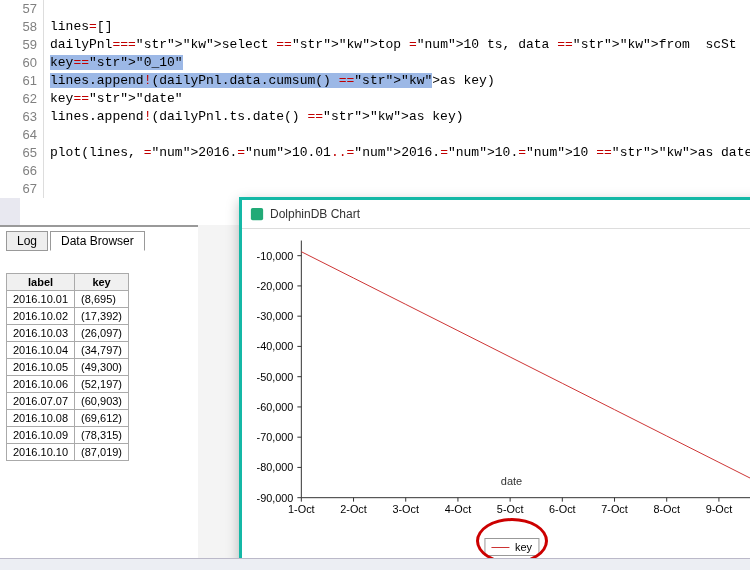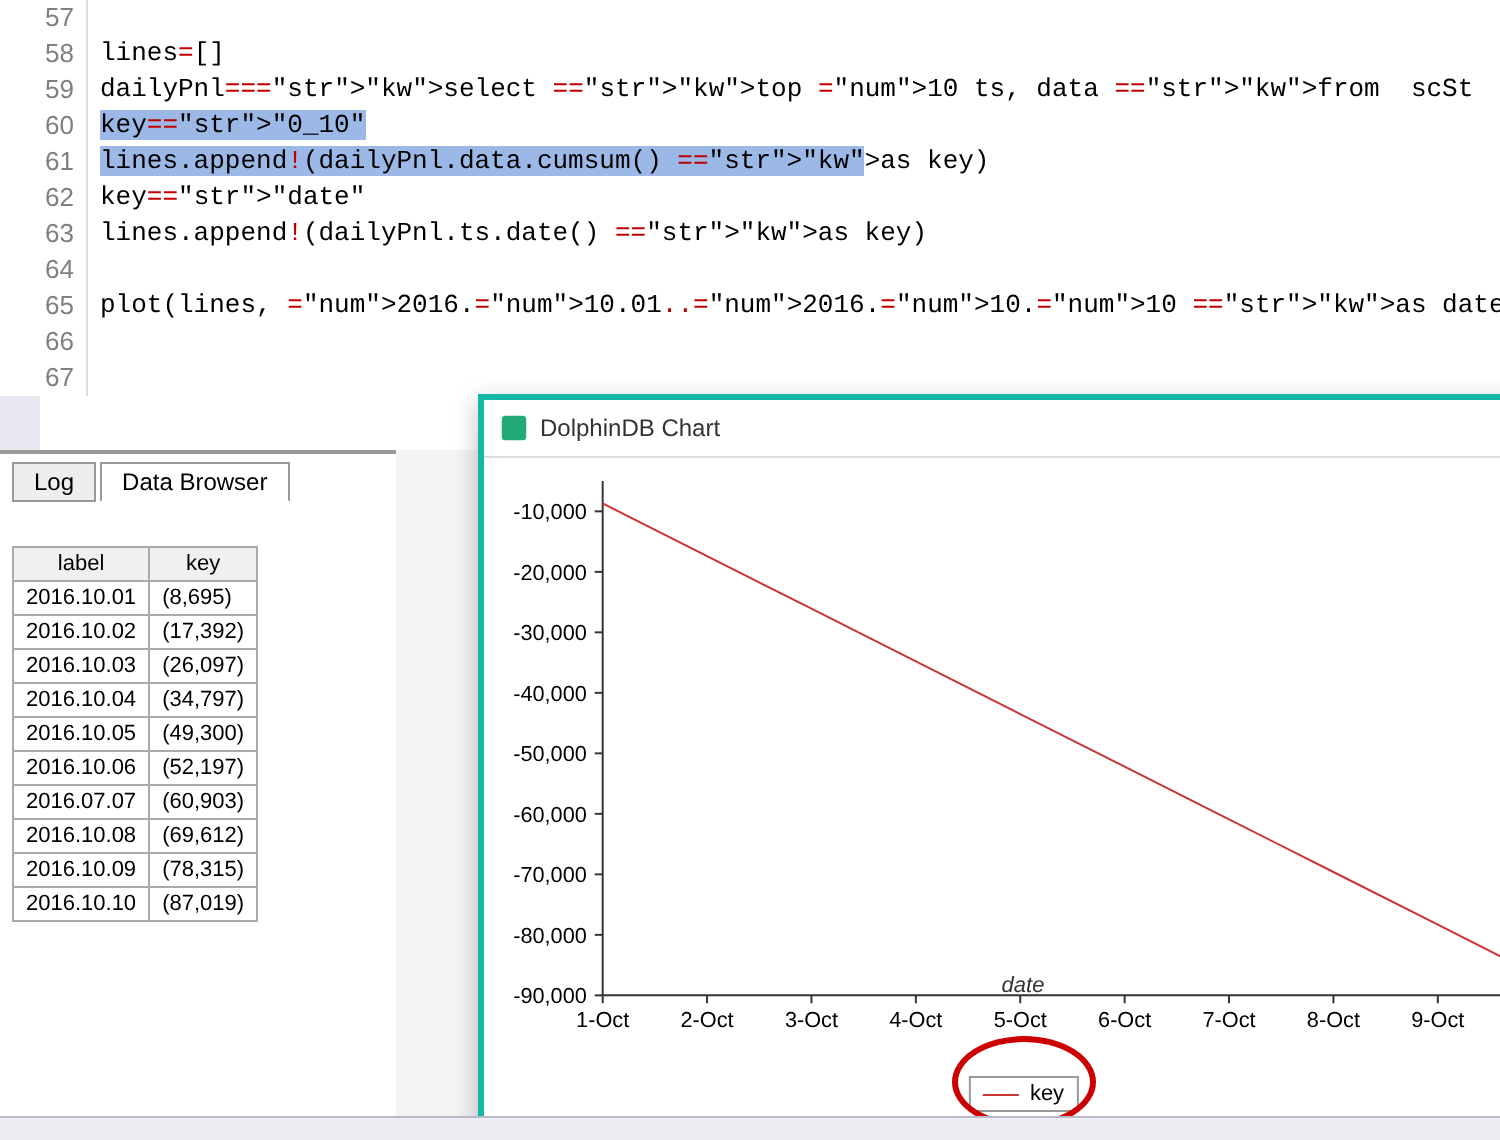--- a/index.html
+++ b/index.html
@@ -11,32 +11,32 @@
 .code .op { color: #c00000; }
 .sel { background: #9cb8e6; }
 
 .lower { display: flex; height: calc(570px - 200px); }
 .left-panel { width: 198px; background: #fff; border-top: 2px solid #999; padding: 4px 6px; }
 .tabs { display: flex; gap: 2px; margin-bottom: 22px; }
 .tab { border: 1px solid #999; padding: 2px 10px; background: #eee; font-size: 12px; }
 .tab.active { background: #fff; border-bottom: 1px solid #fff; position: relative; z-index: 1;}
 .data-table { border-collapse: collapse; font-size: 11px; }
 .data-table th, .data-table td { border: 1px solid #aaa; padding: 2px 6px; background: #fff; }
-.data-table th { background: #f0f0f0; font-weight: normal; }
+.data-table th { background: #f0f0f0; font-weight: bold; }
 
 .chart-window { position: absolute; left: 203px; top: 197px; width: 545px; height: 370px; background: #fff; border: 3px solid #14b8a6; box-shadow: 0 4px 12px rgba(0,0,0,.25); margin-left: 36px; }
 .chart-title { display: flex; align-items: center; padding: 6px 8px; font-size: 12px; color: #333; border-bottom: 1px solid #ddd; }
 .chart-title .icon { width: 14px; height: 14px; margin-right: 6px; }
 .chart-title .close { margin-left: auto; font-size: 14px; color: #555; cursor: default; }
 .plot-area { position: relative; width: 100%; height: 300px; }
 .plot-svg { width: 100%; height: 100%; }
 .legend-box { position: absolute; bottom: 8px; left: 50%; transform: translateX(-50%); border: 1px solid #999; padding: 2px 6px; font-size: 11px; display: flex; align-items: center; gap: 6px; background: #fff;}
 .legend-line { width: 18px; height: 0; border-top: 1px solid #c33; }
 .annot-circle { position: absolute; bottom: 0px; left: 50%; transform: translateX(-50%); width: 72px; height: 46px; border: 3px solid #c00; border-radius: 50%; pointer-events:none; }
-.xlabel { position:absolute; bottom: 30px; left:50%; transform:translateX(-50%); font-size:11px; color:#333;font-style:italic;}
+.xlabel { position:absolute; bottom: 42px; left:50%; transform:translateX(-50%); font-size:11px; color:#333;}
 .status-strip { position:absolute; left:0; right:0; bottom:0; height:12px; background:#eceef3; border-top:1px solid #bbb9c9;}
 </style>
 </head>
 <body>
 
 <div class="editor-area">
   <div class="gutter" id="gutter">57<br>58<br>59<br>60<br>61<br>62<br>63<br>64<br>65<br>66<br>67<br></div>
   <div class="code" id="code">
 lines<span class="op">=</span>[]
 dailyPnl<span class="op">=</span><span class<span="" class="op">=</span><span class<span="" class="op">=</span>"str"&gt;"kw"&gt;select <span class<span="" class="op">=</span><span class<span="" class="op">=</span>"str"&gt;"kw"&gt;top <span class<span="" class="op">=</span>"num"&gt;10 ts, data <span class<span="" class="op">=</span><span class<span="" class="op">=</span>"str"&gt;"kw"&gt;from  scSt

